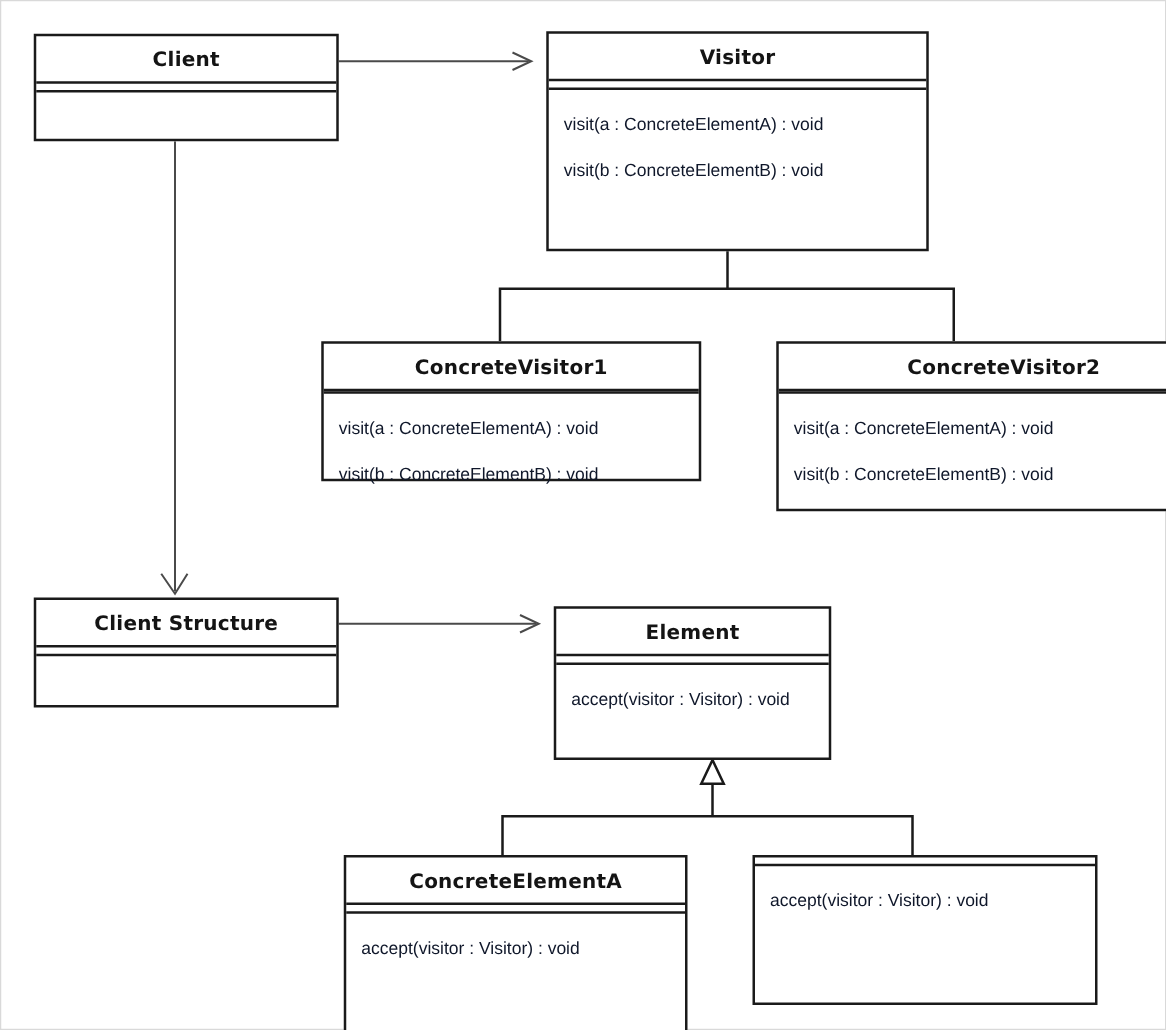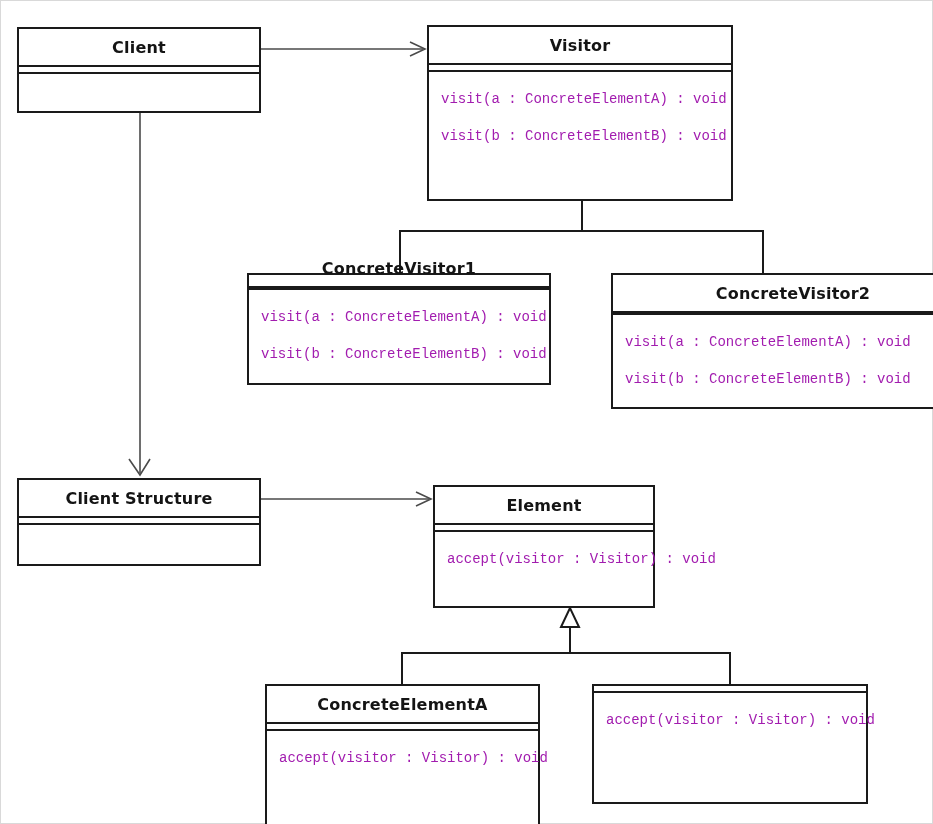--- a/index.html
+++ b/index.html
@@ -17,43 +17,44 @@
     left: 0; top: 0;
     width: 933px; height: 824px;
   }
   .uml-class {
     position: absolute;
     box-sizing: border-box;
     background: #ffffff;
     border: 2px solid #1a1a1a;
     display: flex;
     flex-direction: column;
+    margin-left: 10px;
   }
   .uml-title {
     font-family: "DejaVu Sans", sans-serif;
     font-weight: bold;
     font-size: 16px;
     color: #141414;
     text-align: center;
     padding: 9px 4px 8px 4px;
     border-bottom: 2px solid #1a1a1a;
     letter-spacing: 0.2px;
   }
   .uml-attrs {
     height: 5px;
     border-bottom: 2px solid #1a1a1a;
   }
   .uml-ops {
     flex: 1;
     padding: 19px 12px 0 12px;
   }
   .uml-method {
-    font-family: Liberation Mono, monospace;
+    font-family: Liberation Sans, sans-serif;
     font-size: 14px;
-    color: #a21caf;
+    color: #0f172a;
     margin: 0 0 21px 0;
     white-space: nowrap;
   }
 </style>
 </head>
 <body>
 
 <div class="canvas">
 
   <svg class="connectors" width="933" height="824" viewBox="0 0 933 824">
@@ -94,21 +95,21 @@
 
   <div class="uml-class" style="left:427px; top:25px; width:306px; height:176px;">
     <div class="uml-title">Visitor</div>
     <div class="uml-attrs"></div>
     <div class="uml-ops">
       <div class="uml-method">visit(a : ConcreteElementA) : void</div>
       <div class="uml-method">visit(b : ConcreteElementB) : void</div>
     </div>
   </div>
 
-  <div class="uml-class" style="left:247px; top:273px; width:304px; height:112px;justify-content:flex-end;">
+  <div class="uml-class" style="left:247px; top:273px; width:304px; height:112px;">
     <div class="uml-title">ConcreteVisitor1</div>
     <div class="uml-attrs"></div>
     <div class="uml-ops">
       <div class="uml-method">visit(a : ConcreteElementA) : void</div>
       <div class="uml-method">visit(b : ConcreteElementB) : void</div>
     </div>
   </div>
 
   <div class="uml-class" style="left:611px; top:273px; width:364px; height:136px;">
     <div class="uml-title">ConcreteVisitor2</div>

